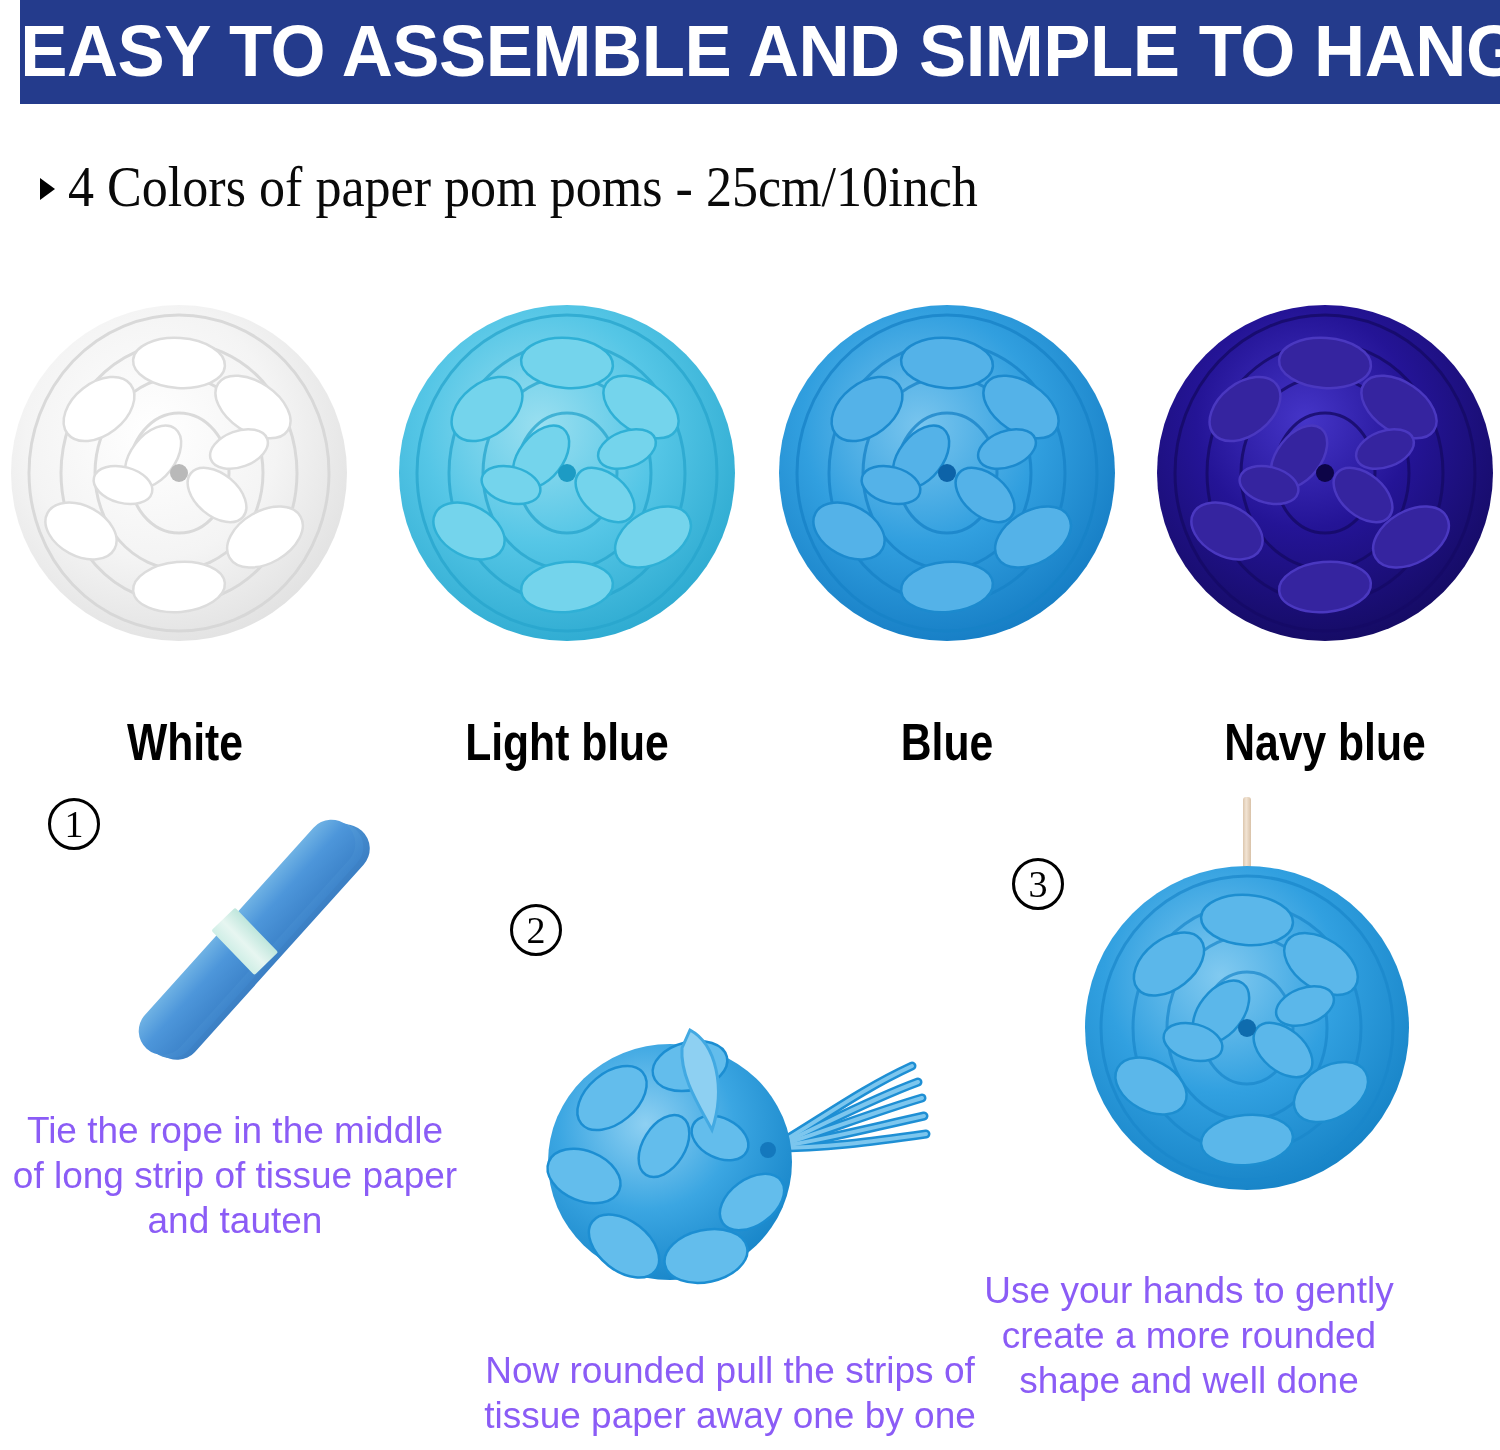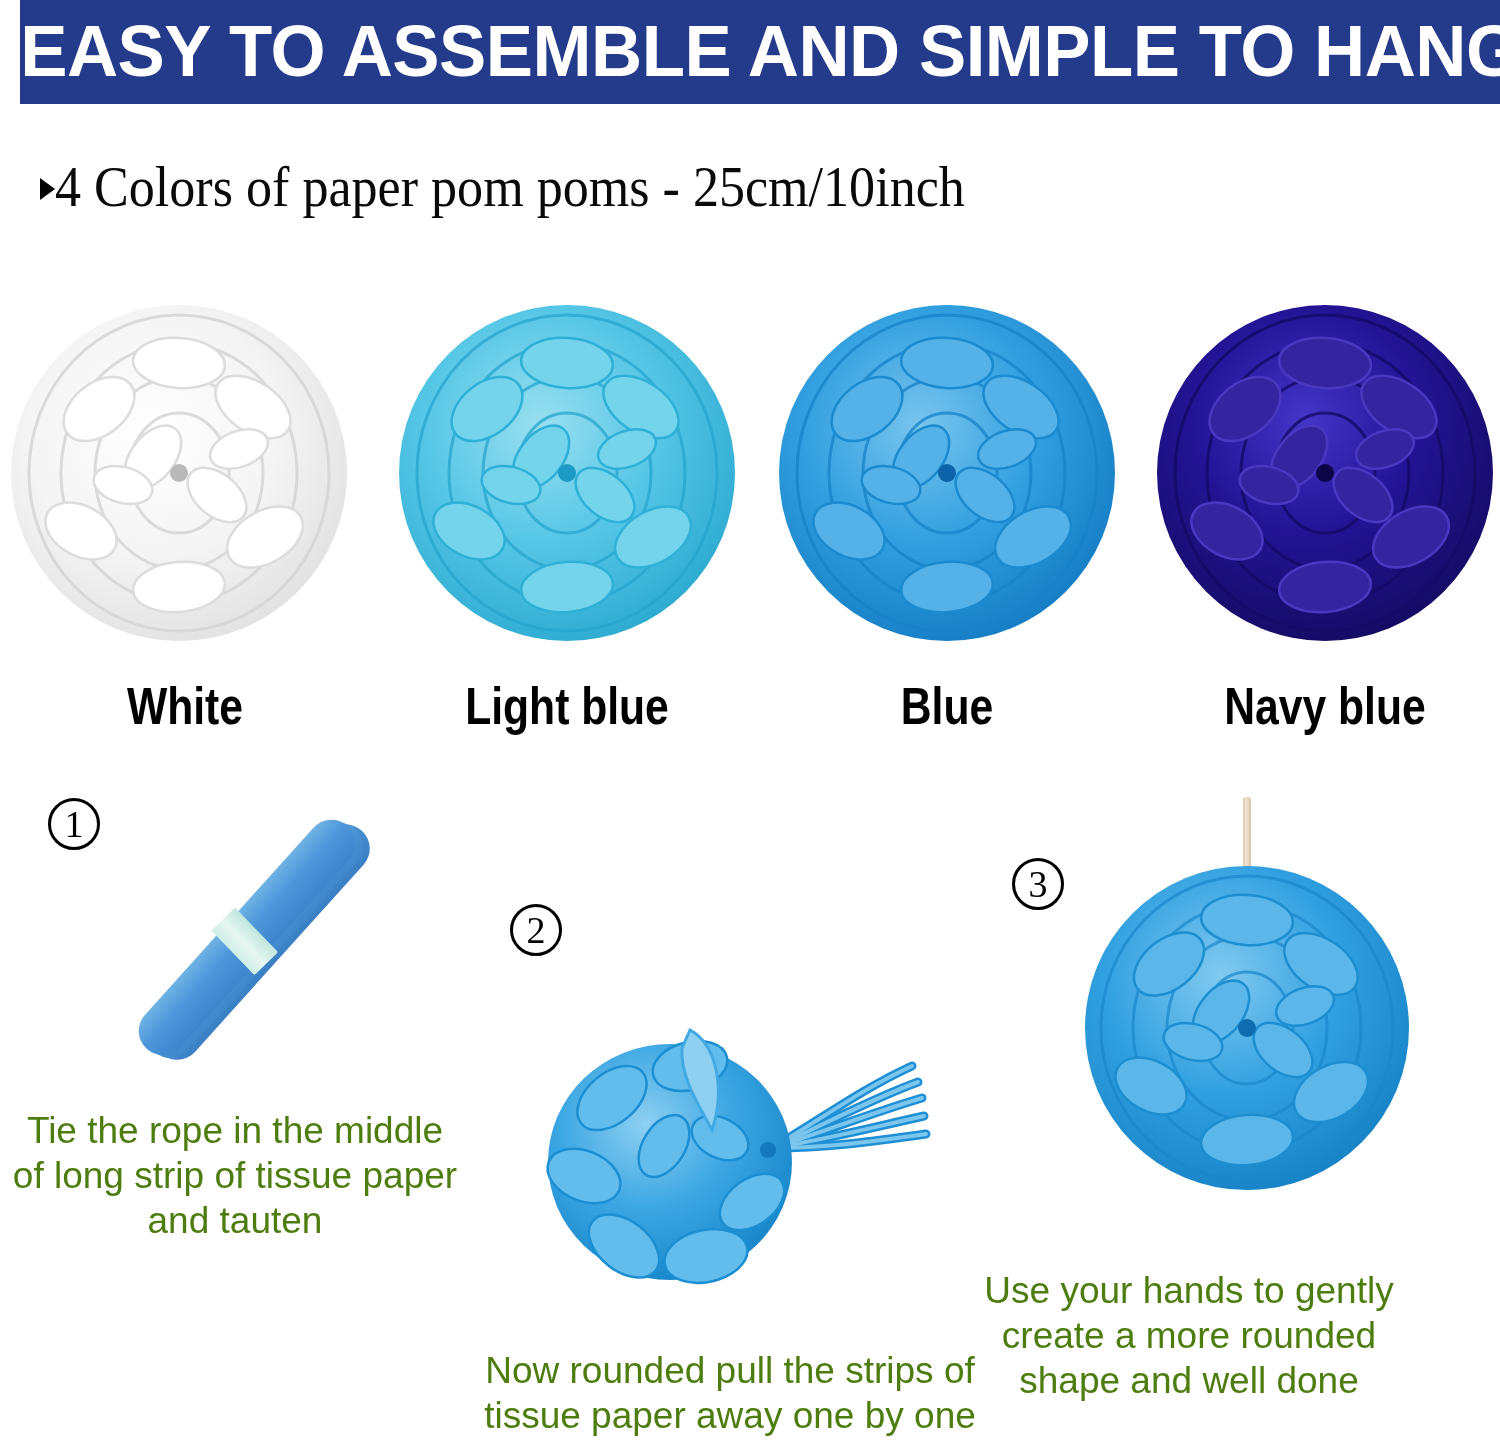--- a/index.html
+++ b/index.html
@@ -40,21 +40,21 @@
     white-space: nowrap;
     margin-top: -4px;
   }
 
   
   .subtitle-row {
     position: absolute;
     left: 40px; top: 155px;
     display: flex;
     align-items: center;
-    gap: 0;
+    gap: 13px;
   }
   .bullet-tri {
     width: 0; height: 0;
     border-left: 15px solid #000;
     border-top: 11px solid transparent;
     border-bottom: 11px solid transparent;
     margin-top: 4px;
   }
   .subtitle-text {
     font-family: "Liberation Serif", serif;
@@ -88,21 +88,21 @@
   .pom {
     position: absolute;
     left: 50%; top: 50%;
     width: 352px; height: 352px;
     transform: translate(-50%, -50%);
     border-radius: 50%;
   }
 
   .label-row {
     position: absolute;
-    left: 0; top: 676px;
+    left: 0; top: 712px;
     width: 1500px;
     height: 72px;
   }
   .pom-label {
     position: absolute;
     top: 0;
     text-align: center;
     font-family: "Liberation Sans", sans-serif;
     font-weight: bold;
     font-size: 52px;
@@ -132,21 +132,21 @@
     font-size: 38px;
     line-height: 1;
     color: #000;
   }
   .step-caption {
     position: absolute;
     text-align: center;
     font-family: "Liberation Sans", sans-serif;
     font-size: 37px;
     line-height: 1.22;
-    color: #4d7c0f;
+    color: #8b5cf6;
   }
 
   
   #step1 { left: 0; top: 780px; width: 470px; height: 670px; }
   .strip-wrap {
     position: absolute;
     left: 100px; top: 790px;
     width: 300px; height: 300px;
   }
   .strip {

